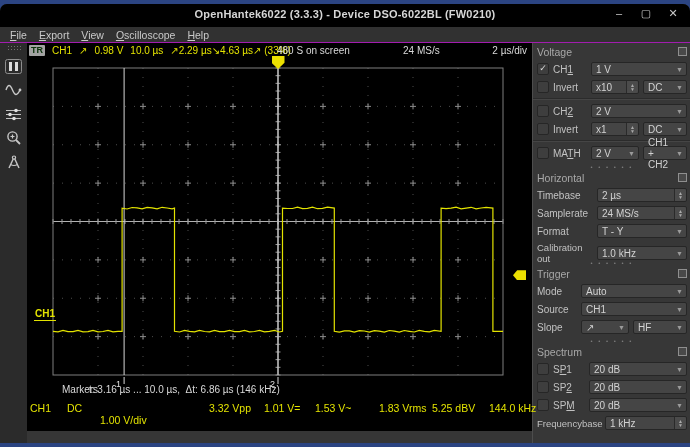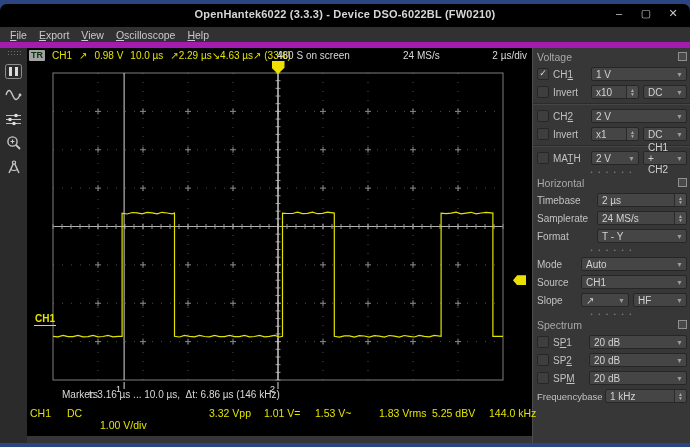--- a/index.html
+++ b/index.html
@@ -8,21 +8,21 @@
   .window{position:absolute;left:0;top:4px;width:690px;height:439px;background:#363636;
           border-radius:7px 7px 0 0;overflow:hidden;}
   
   .titlebar{height:23px;position:relative;background:#000000;}
   .title{position:absolute;left:0;right:0;top:4px;text-align:center;color:#d6d6d6;
          font-size:11px;font-weight:bold;letter-spacing:.2px;}
   .winbtns{position:absolute;right:10px;top:3px;display:flex;gap:13px;color:#c9c9c9;font-size:11px;}
   .winbtn{width:14px;text-align:center;cursor:default;}
   
   .menubar{height:15px;background:#313131;display:flex;align-items:center;padding-left:4px;
-           border-bottom:6px solid #a21caf;}
+           border-bottom:1px solid #a21caf;}
   .menuitem{color:#c9c9c9;font-size:10.5px;padding:0 6px;}
   .menuitem u{text-decoration:underline;}
   
   .main{display:flex;height:400px;}
   .toolbar{width:27px;background:#2b2b2b;display:flex;flex-direction:column;align-items:center;}
   .tb-handle{width:14px;height:6px;margin:2px 0 3px;
      background:radial-gradient(circle,#6f6f6f 22%,transparent 26%) 0 0/3px 3px;}
   .tbbtn{width:22px;height:22px;display:flex;align-items:center;justify-content:center;margin:1px 0;}
   .tbbtn svg{display:block;}
   
@@ -525,22 +525,33 @@
             <span class="btns">▲<br>▼</span>
           </div>
       </div>
       <div class="row hrow">
         <span class="lbl">Format</span>
         <div class="select">
             <span>T - Y</span>
             <span class="arrow">▼</span>
           </div>
       </div>
+      <div class="row hrow">
+        <span class="lbl" style="font-size:9.5px;">Calibration out</span>
+        <div class="select">
+            <span>1.0 kHz</span>
+            <span class="arrow">▼</span>
+          </div>
+      </div>
       <div class="dockdots"></div>
 
+      <div class="sechead">
+        <span>Trigger</span>
+        <span class="float-ico"></span>
+      </div>
       <div class="row trow">
         <span class="lbl">Mode</span>
         <div class="select">
             <span>Auto</span>
             <span class="arrow">▼</span>
           </div>
       </div>
       <div class="row trow">
         <span class="lbl">Source</span>
         <div class="select">

